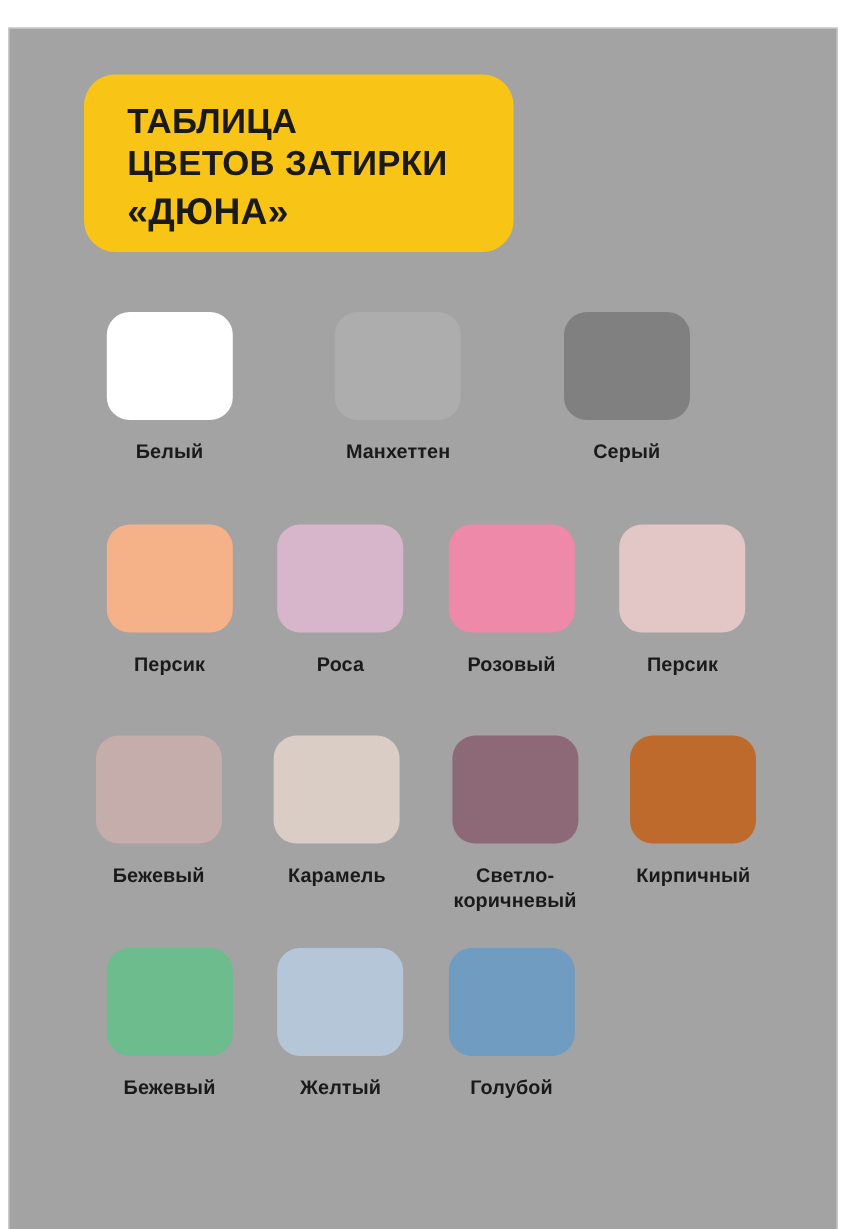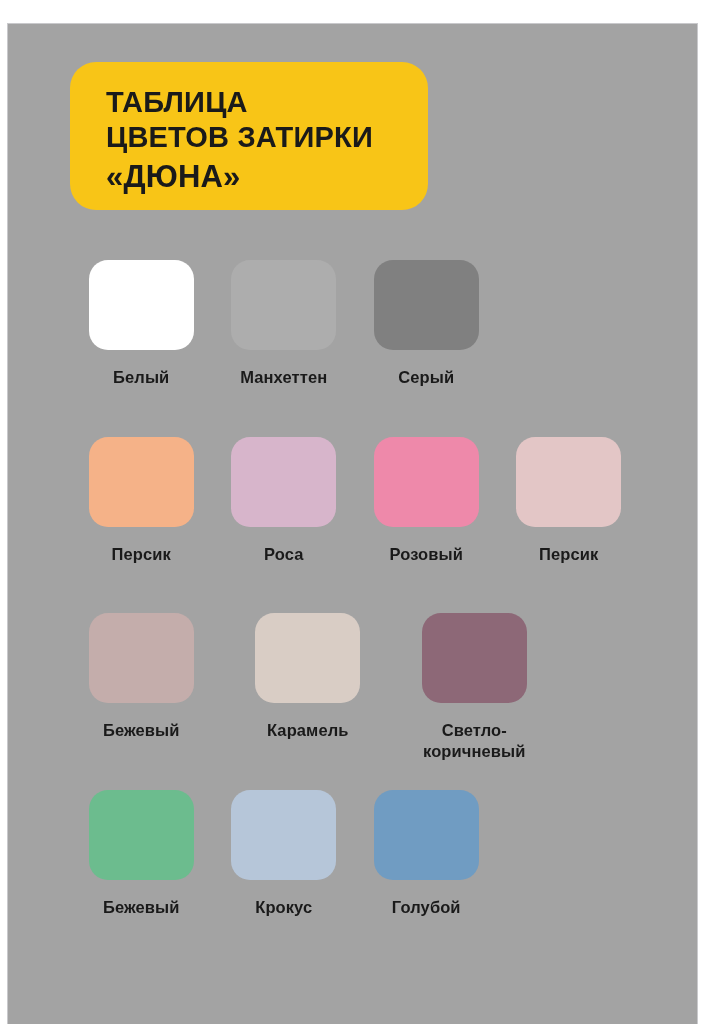--- a/index.html
+++ b/index.html
@@ -82,21 +82,21 @@
     margin-top: 17px;
     font-size: 16.5px;
     font-weight: bold;
     color: #1a1a1a;
     text-align: center;
     line-height: 1.25;
     letter-spacing: 0.1px;
     white-space: pre-line;
   }
 
-  .row-1 { margin-bottom: 4px; }
+  .row-1 { margin-bottom: 4px; gap: 48px; }
   .row-2 { margin-bottom: 4px; }
   .row-3 { margin-bottom: 4px; }
 
   
   .row { margin-bottom: 49px; }
   .row-3 { margin-bottom: 28px; gap: 24px; }
 </style>
 </head>
 <body>
 
@@ -151,30 +151,34 @@
       </div>
       <div class="cell">
         <div class="swatch" style="background: rgb(217, 205, 197);"></div>
         <div class="label">Карамель</div>
       </div>
       <div class="cell">
         <div class="swatch" style="background: rgb(141, 104, 119);"></div>
         <div class="label">Светло-
 коричневый</div>
       </div>
+      <div class="cell">
+        <div class="swatch" style="background: rgb(189, 106, 44);"></div>
+        <div class="label">Кирпичный</div>
+      </div>
     </div>
 
     <div class="row row-4">
       <div class="cell">
         <div class="swatch" style="background: rgb(108, 188, 142);"></div>
         <div class="label">Бежевый</div>
       </div>
       <div class="cell">
         <div class="swatch" style="background: rgb(182, 198, 217);"></div>
-        <div class="label">Крокус</div>
+        <div class="label">Желтый</div>
       </div>
       <div class="cell">
         <div class="swatch" style="background: rgb(112, 156, 194);"></div>
         <div class="label">Голубой</div>
       </div>
     </div>
 
   </div>
 </div>
 

